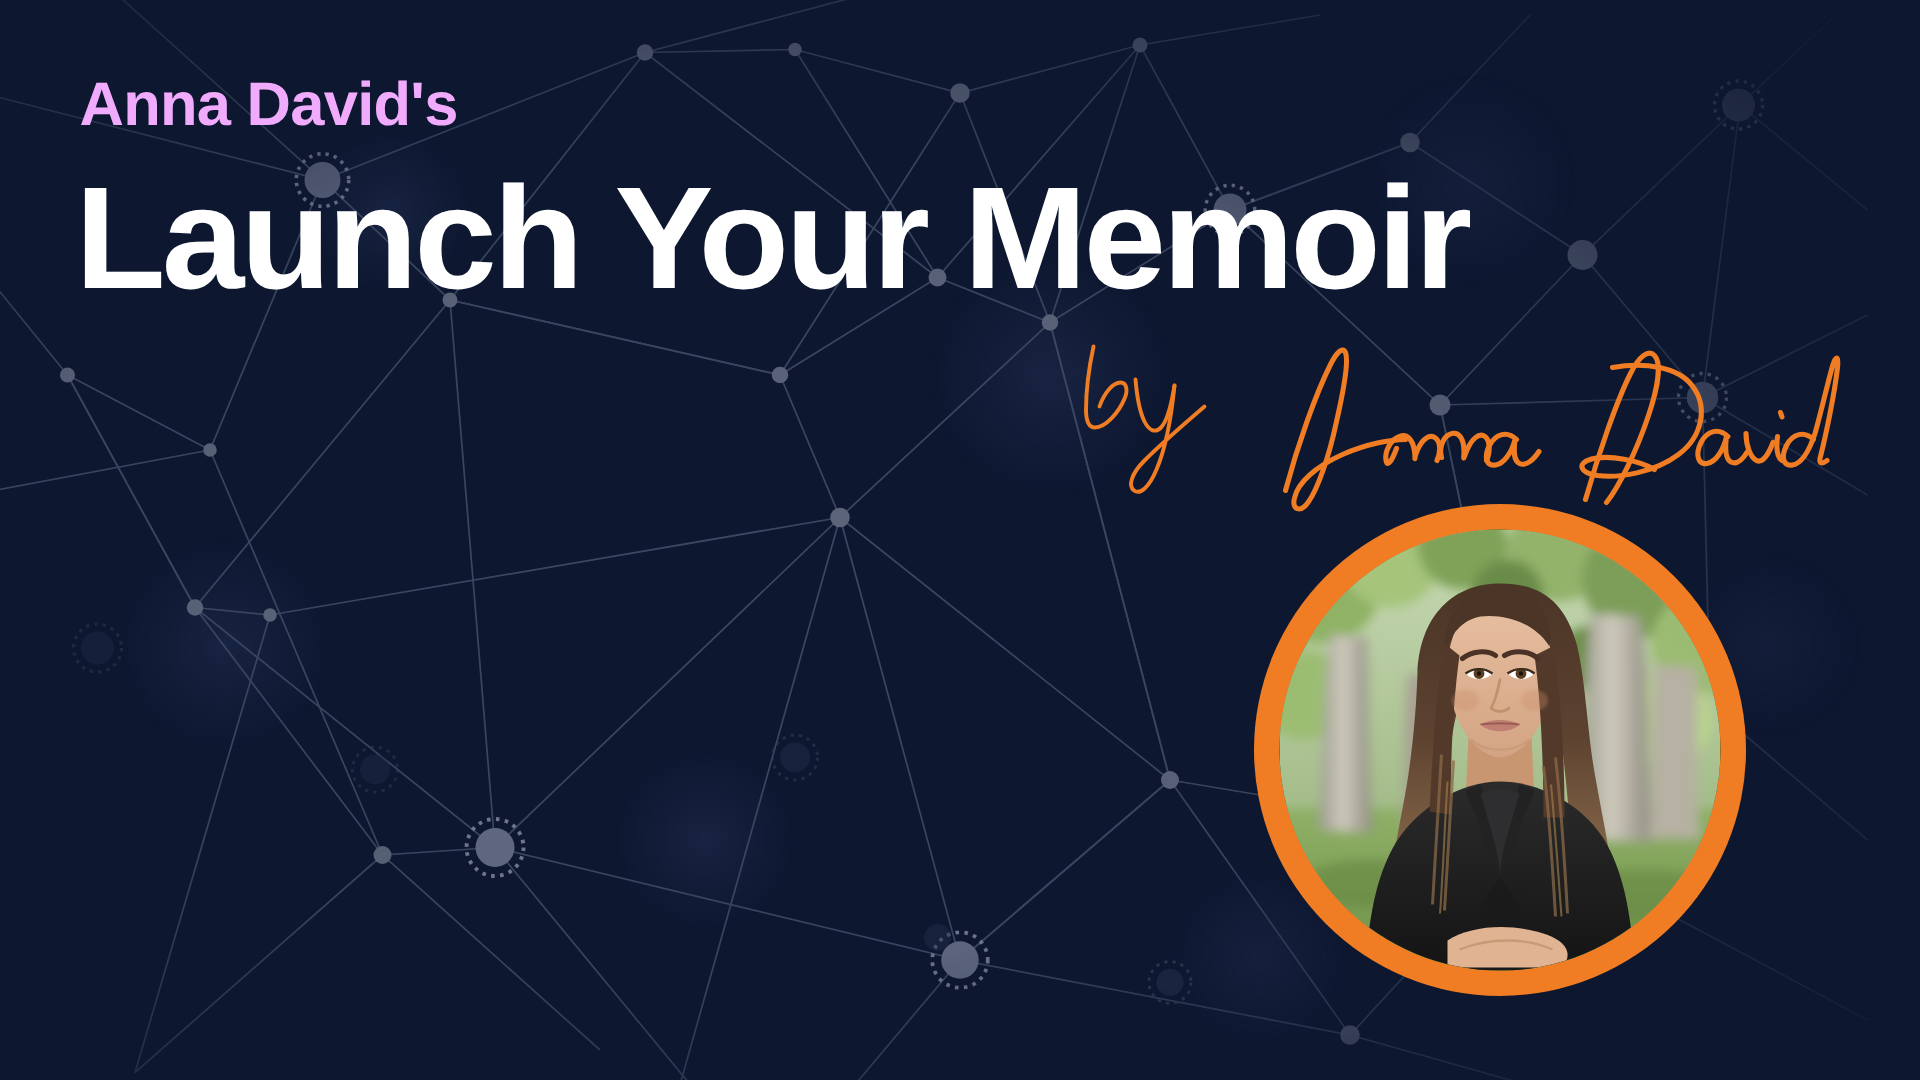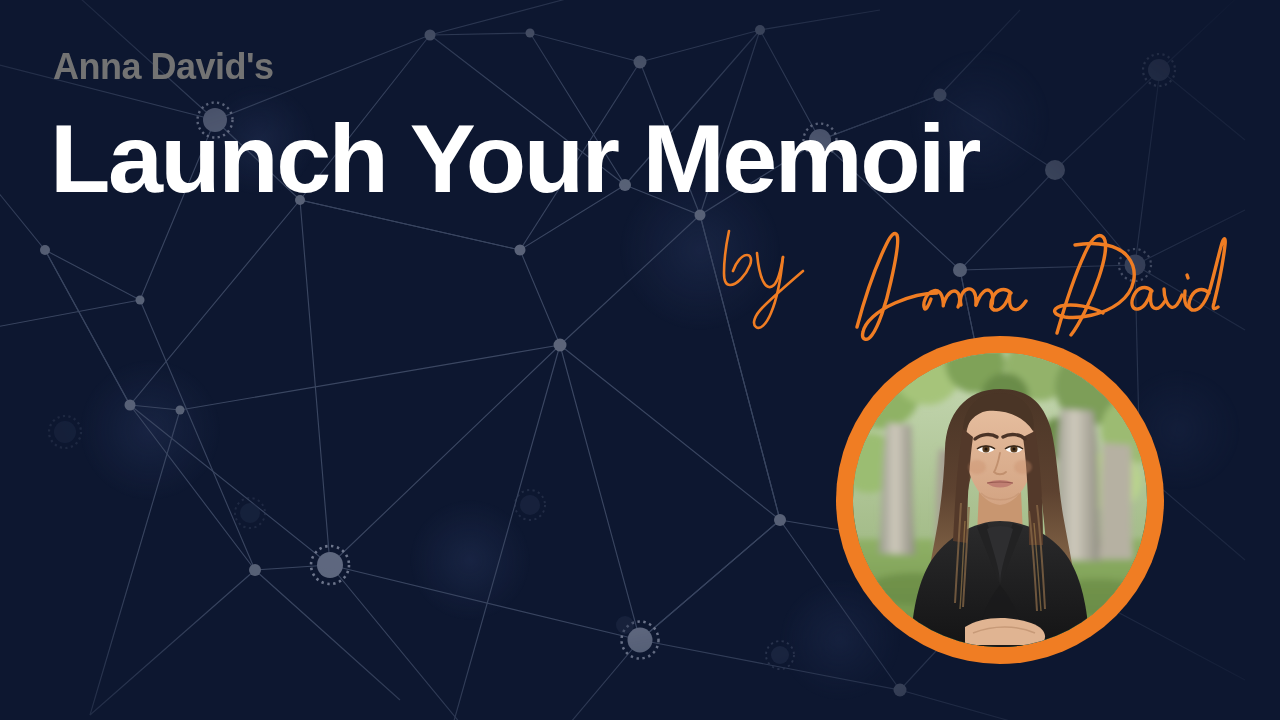--- a/index.html
+++ b/index.html
@@ -24,22 +24,22 @@
     width:1280px; height:720px;
     z-index:1;
     pointer-events:none;
   }
 
   
   .eyebrow{
     position:absolute;
     left:53px; top:49px;
     z-index:5;
-    color:#737373;
-    font-size:36px;
+    color:#f0abfc;
+    font-size:41px;
     font-weight:bold;
     letter-spacing:-0.5px;
     line-height:1;
     white-space:nowrap;
   }
 
   .headline{
     position:absolute;
     left:50px; top:110px;
     z-index:5;

